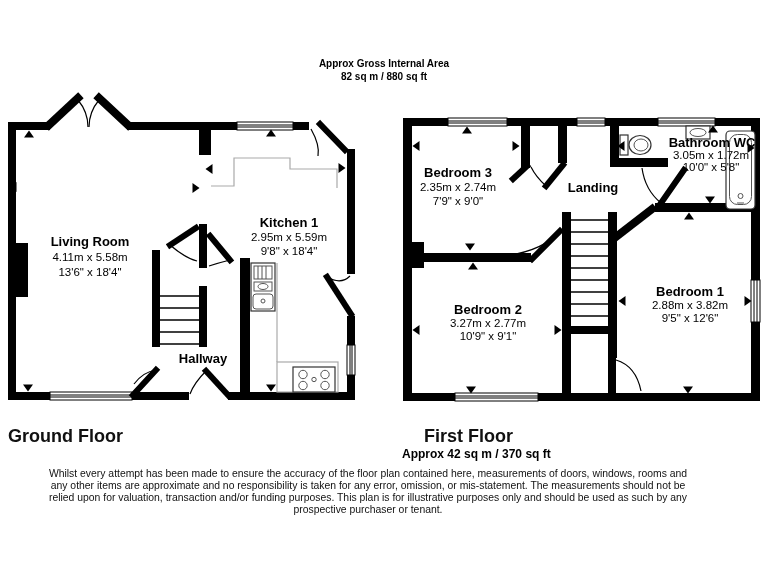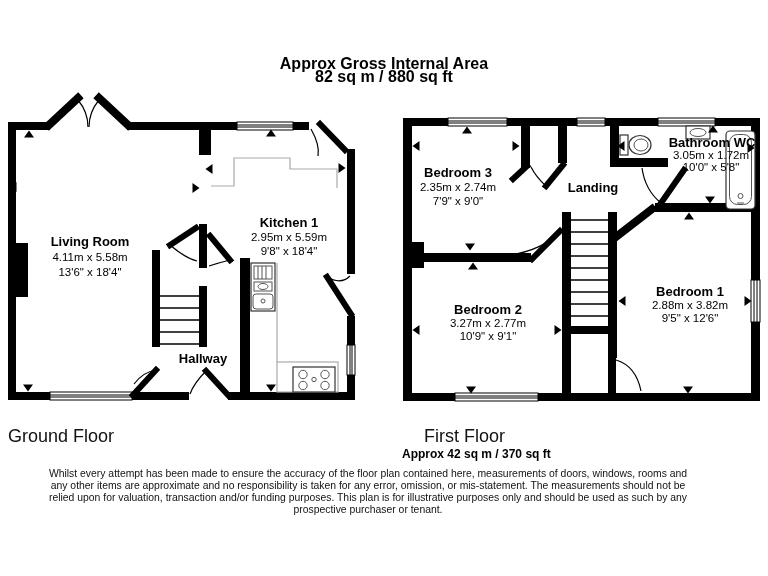--- a/index.html
+++ b/index.html
@@ -1,20 +1,20 @@
 <!DOCTYPE html>
 <html><head>
 <meta charset="utf-8">
 <style>
   html,body{margin:0;padding:0;background:#fff;}
   #page{position:relative;width:768px;height:576px;background:#ffffff;overflow:hidden;
         font-family:"Liberation Sans",sans-serif;color:#000;}
   .abs{position:absolute;}
-  #header{top:57px;left:0;width:768px;text-align:center;font-size:16px;font-weight:bold;line-height:13px;}
-  .floor-title{font-size:18px;font-weight:400;color:#111;}
+  #header{top:57px;left:0;width:768px;text-align:center;font-size:10px;font-weight:bold;line-height:13px;}
+  .floor-title{font-size:18px;font-weight:700;color:#111;}
   .floor-area{font-size:12px;font-weight:bold;}
   #disclaimer{top:468px;left:48px;width:640px;text-align:center;font-size:10.4px;line-height:11.9px;color:#111;}
   svg text{font-family:"Liberation Sans",sans-serif;fill:#000;}
   .rname{font-size:13px;font-weight:bold;}
   .rdim{font-size:11.5px;}
   .wall{fill:#000;}
   .wline{stroke:#000;stroke-width:8;stroke-linecap:square;}
   .leaf{stroke:#000;stroke-width:6;stroke-linecap:square;}
   .arc{stroke:#000;stroke-width:1.2;fill:none;}
   .win{fill:#fff;stroke:#000;stroke-width:1;}

